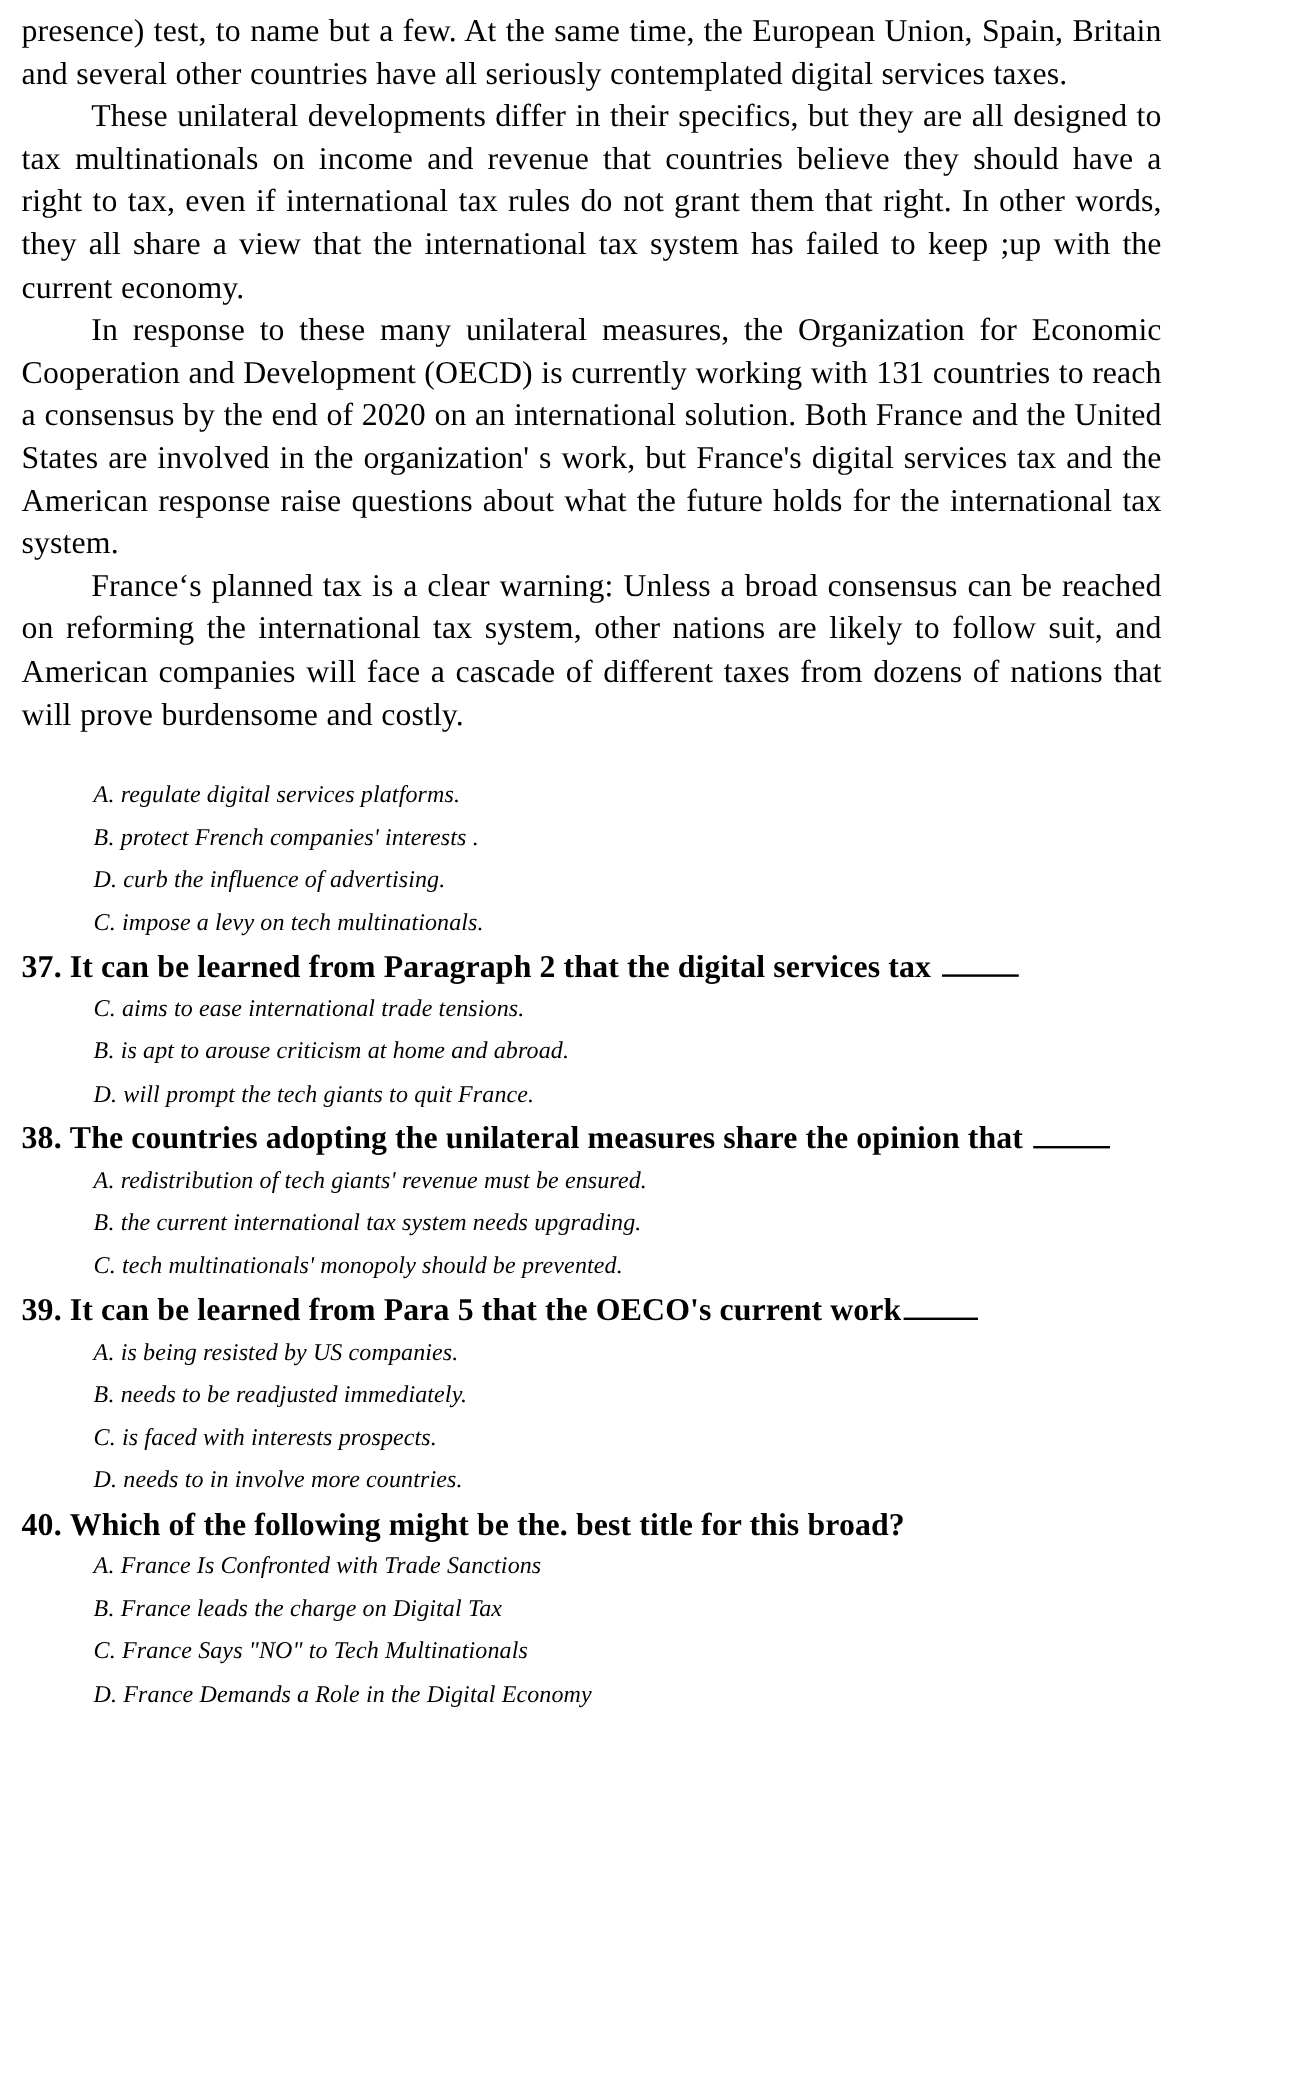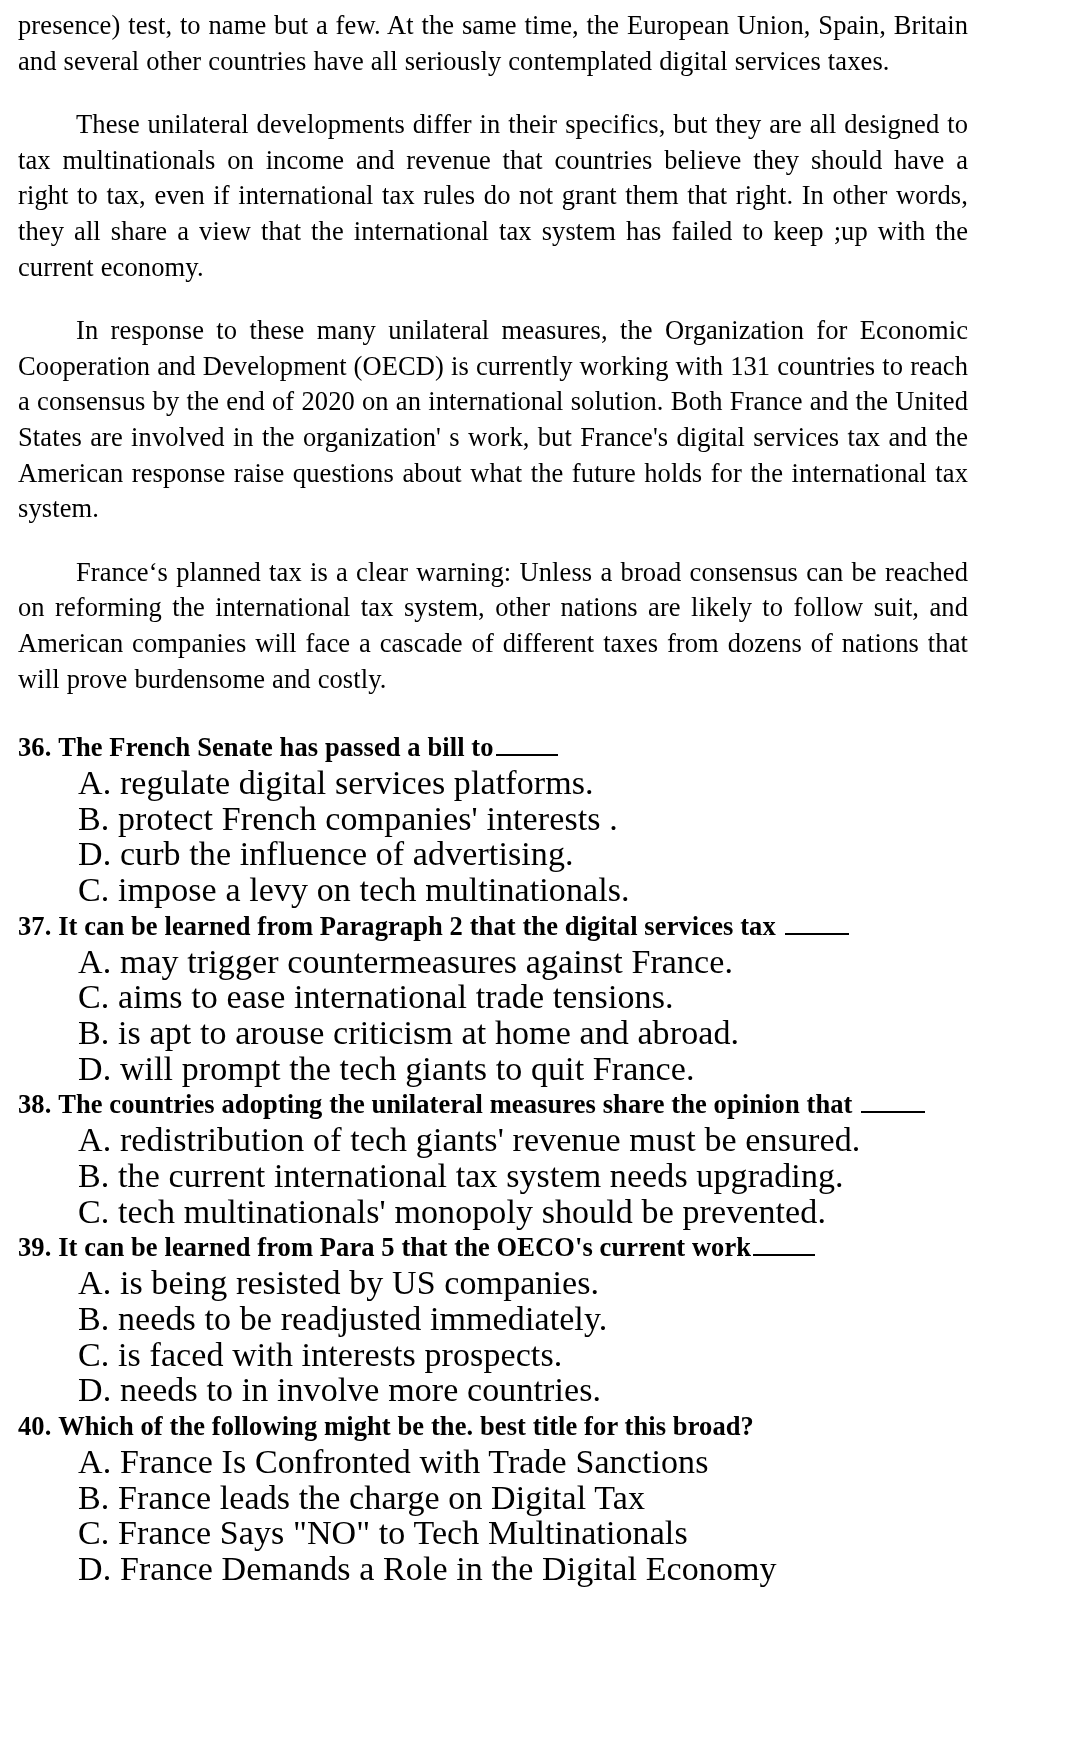--- a/index.html
+++ b/index.html
@@ -31,21 +31,20 @@
     margin: 0 0 0 0;
     text-align: justify;
     text-justify: inter-word;
     font-size: 26.5px;
     line-height: 35.6px;
     letter-spacing: 0.1px;
     word-spacing: 0.3px;
   }
   .para.indent {
     text-indent: 58px;
-    margin-top: 28px;
   }
   .para:last-child:after,
   .para.nojust > span.lastline {
     
   }
 
   
   .questions {
     margin-top: 32px;
   }
@@ -70,26 +69,27 @@
     display: inline-block;
     border-bottom: 2.4px solid #000;
     height: 0.82em;
     vertical-align: baseline;
     margin-left: 2px;
   }
   .blank.w-short { width: 62px; }
   .blank.w-med   { width: 64px; }
 
   .opt {
-    font-size: 34px;
+    font-size: 20px;
     line-height: 35.6px;
     margin: 0 0 0 0;
     padding-left: 60px;
     letter-spacing: 0.1px;
     white-space: nowrap;
+    font-style: italic;
   }
   .opt-letter {
     display: inline;
   }
   .opt-text {
     display: inline;
   }
 </style>
 </head>
 <body>
@@ -99,30 +99,28 @@
   <div class="passage">
     <p class="para">presence) test, to name but a few. At the same time, the European Union, Spain, Britain and several other countries have all seriously contemplated digital services taxes.</p>
     <p class="para indent">These unilateral developments differ in their specifics, but they are all designed to tax multinationals on income and revenue that countries believe they should have a right to tax, even if international tax rules do not grant them that right. In other words, they all share a view that the international tax system has failed to keep ;up with the current economy.</p>
     <p class="para indent">In response to these many unilateral measures, the Organization for Economic Cooperation and Development (OECD) is currently working with 131 countries to reach a consensus by the end of 2020 on an international solution. Both France and the United States are involved in the organization' s work, but France's digital services tax and the American response raise questions about what the future holds for the international tax system.</p>
     <p class="para indent">France‘s planned tax is a clear warning: Unless a broad consensus can be reached on reforming the international tax system, other nations are likely to follow suit, and American companies will face a cascade of different taxes from dozens of nations that will prove burdensome and costly.</p>
   </div>
 
   <div class="questions">
 
     <div class="q-item">
-      <div class="q-stem"><span class="q-num">36.</span>&nbsp;<span class="q-text">The French Senate has passed a bill to</span><span class="blank w-short"></span></div>
       <div class="opt"><span class="opt-letter">A.</span>&nbsp;<span class="opt-text">regulate digital services platforms.</span></div>
       <div class="opt"><span class="opt-letter">B.</span>&nbsp;<span class="opt-text">protect French companies' interests .</span></div>
       <div class="opt"><span class="opt-letter">D.</span>&nbsp;<span class="opt-text">curb the influence of advertising.</span></div>
       <div class="opt"><span class="opt-letter">C.</span>&nbsp;<span class="opt-text">impose a levy on tech multinationals.</span></div>
     </div>
 
     <div class="q-item">
       <div class="q-stem"><span class="q-num">37.</span>&nbsp;<span class="q-text">It can be learned from Paragraph 2 that the digital services tax </span><span class="blank w-med"></span></div>
-      <div class="opt"><span class="opt-letter">A.</span>&nbsp;<span class="opt-text">may trigger countermeasures against France.</span></div>
       <div class="opt"><span class="opt-letter">C.</span>&nbsp;<span class="opt-text">aims to ease international trade tensions.</span></div>
       <div class="opt"><span class="opt-letter">B.</span>&nbsp;<span class="opt-text">is apt to arouse criticism at home and abroad.</span></div>
       <div class="opt"><span class="opt-letter">D.</span>&nbsp;<span class="opt-text">will prompt the tech giants to quit France.</span></div>
     </div>
 
     <div class="q-item">
       <div class="q-stem"><span class="q-num">38.</span>&nbsp;<span class="q-text">The countries adopting the unilateral measures share the opinion that </span><span class="blank w-med"></span></div>
       <div class="opt"><span class="opt-letter">A.</span>&nbsp;<span class="opt-text">redistribution of tech giants' revenue must be ensured.</span></div>
       <div class="opt"><span class="opt-letter">B.</span>&nbsp;<span class="opt-text">the current international tax system needs upgrading.</span></div>
       <div class="opt"><span class="opt-letter">C.</span>&nbsp;<span class="opt-text">tech multinationals' monopoly should be prevented.</span></div>

